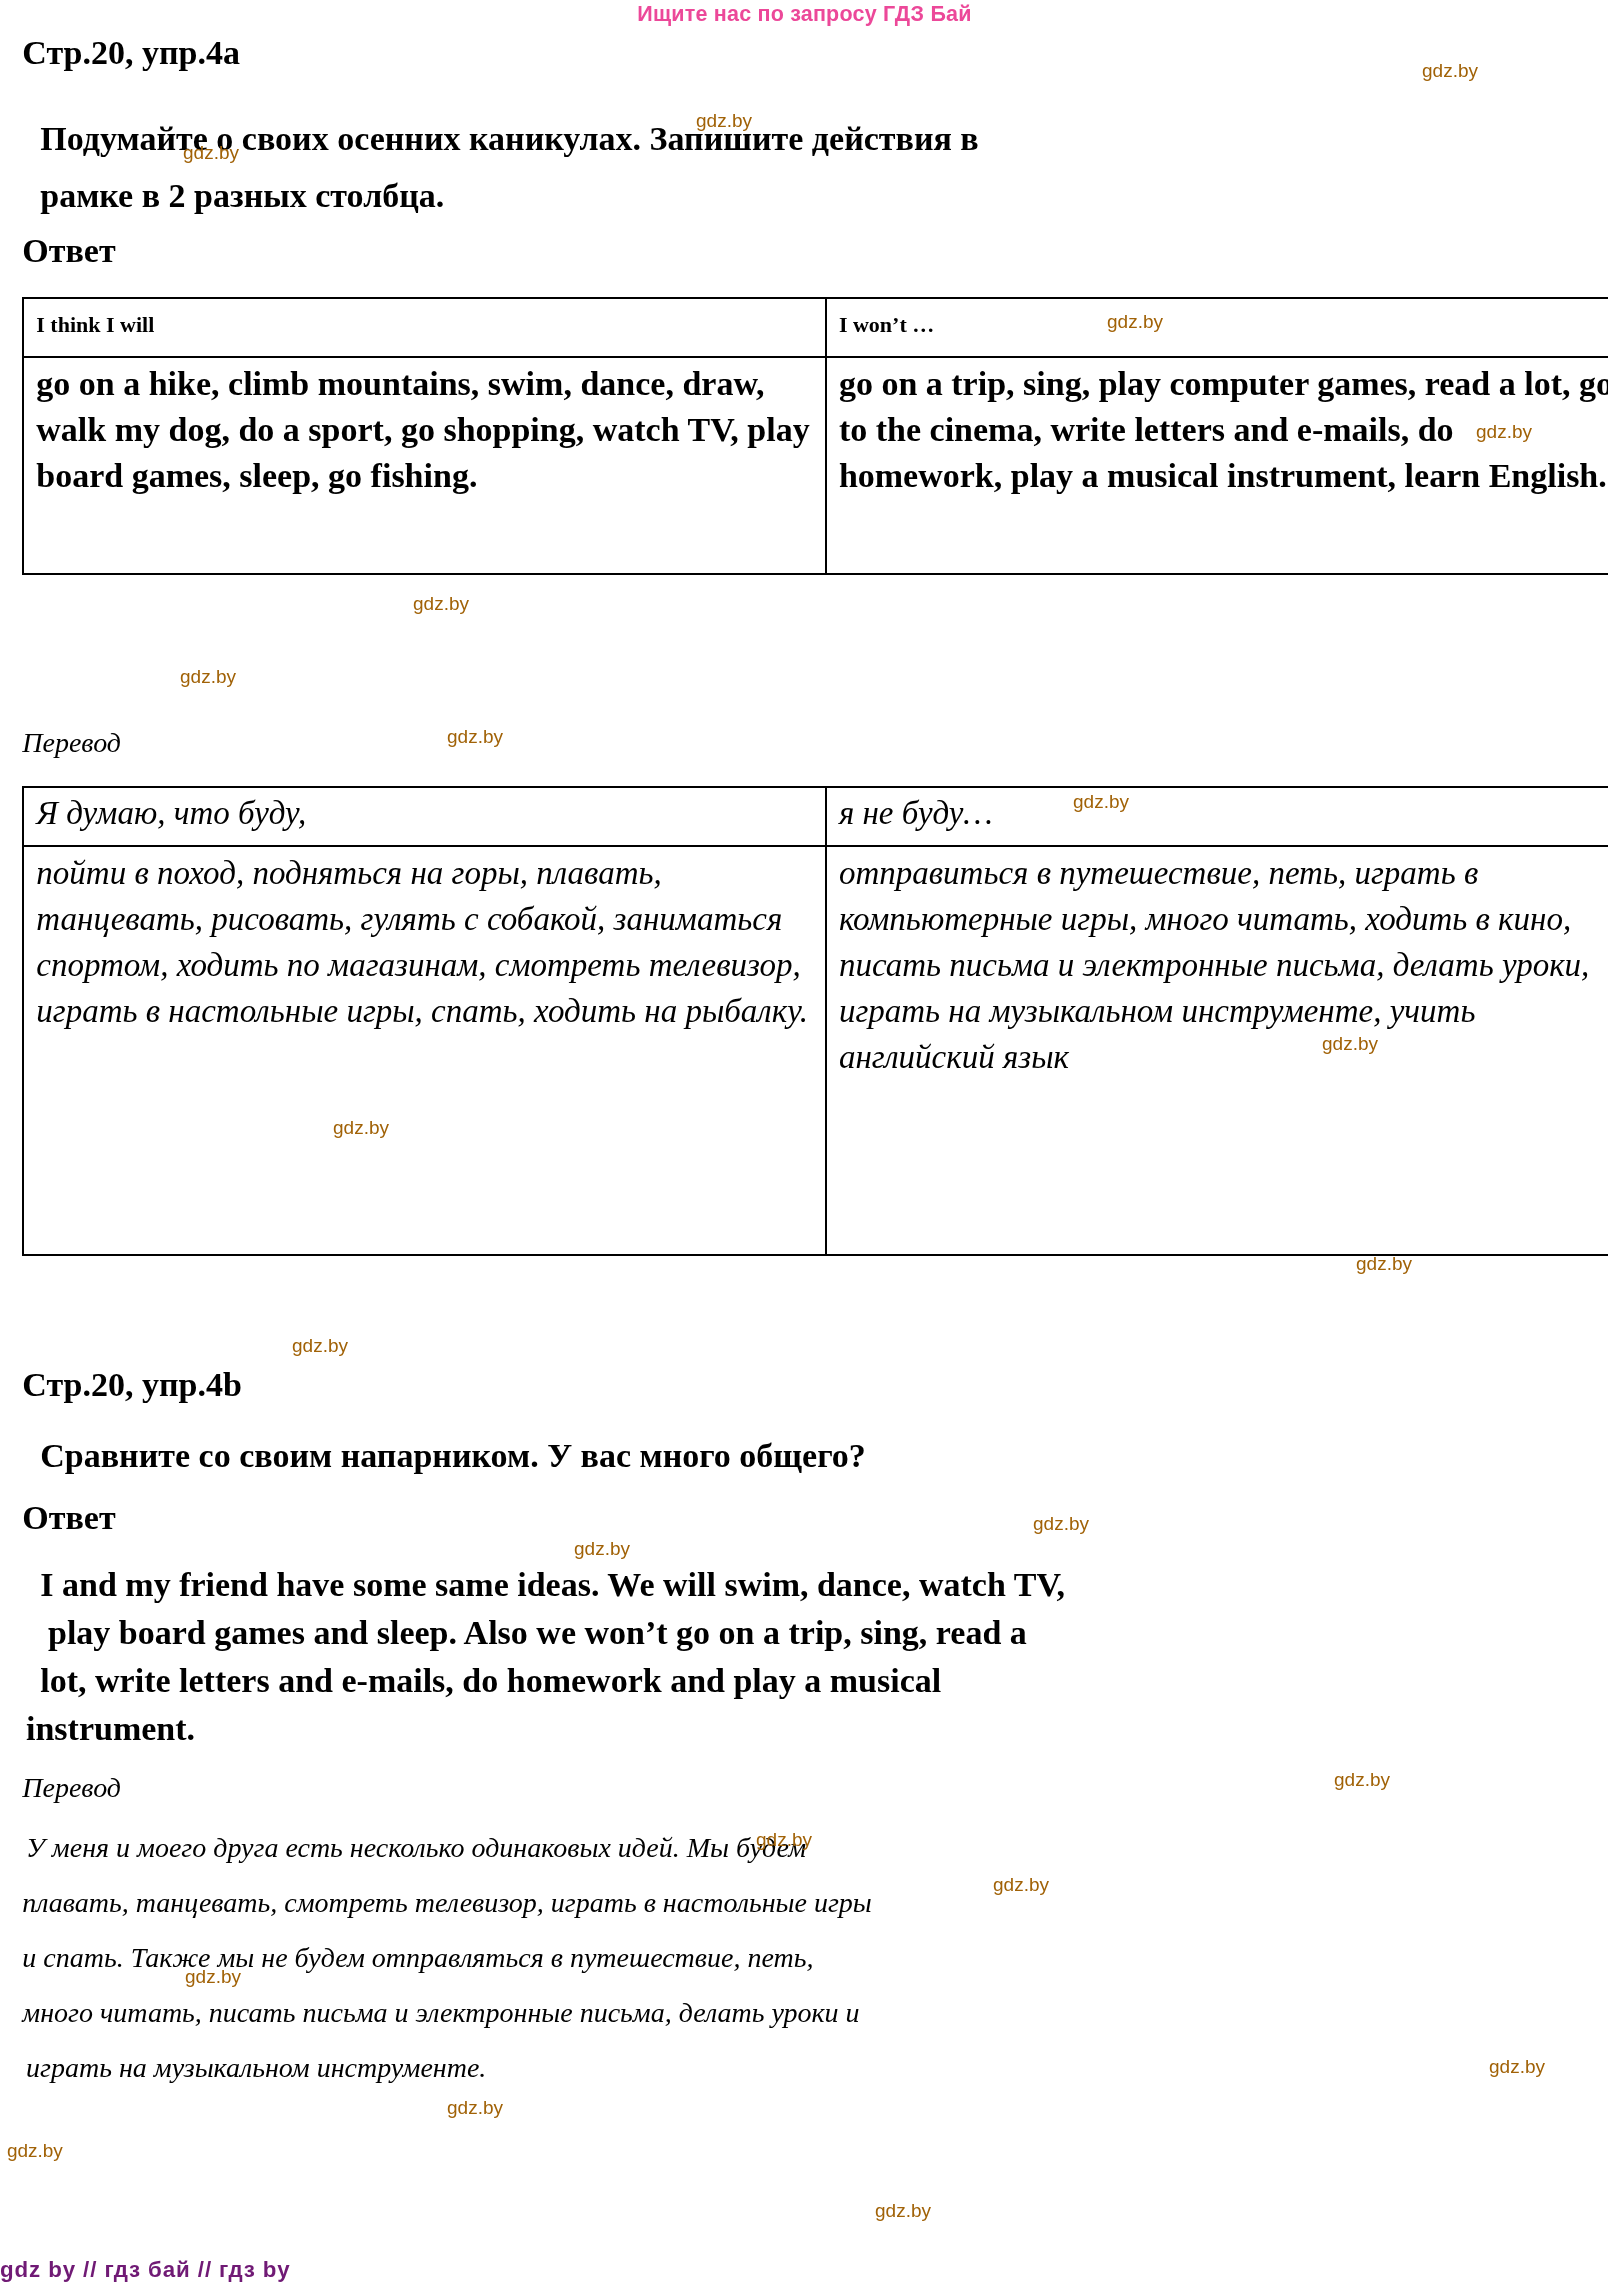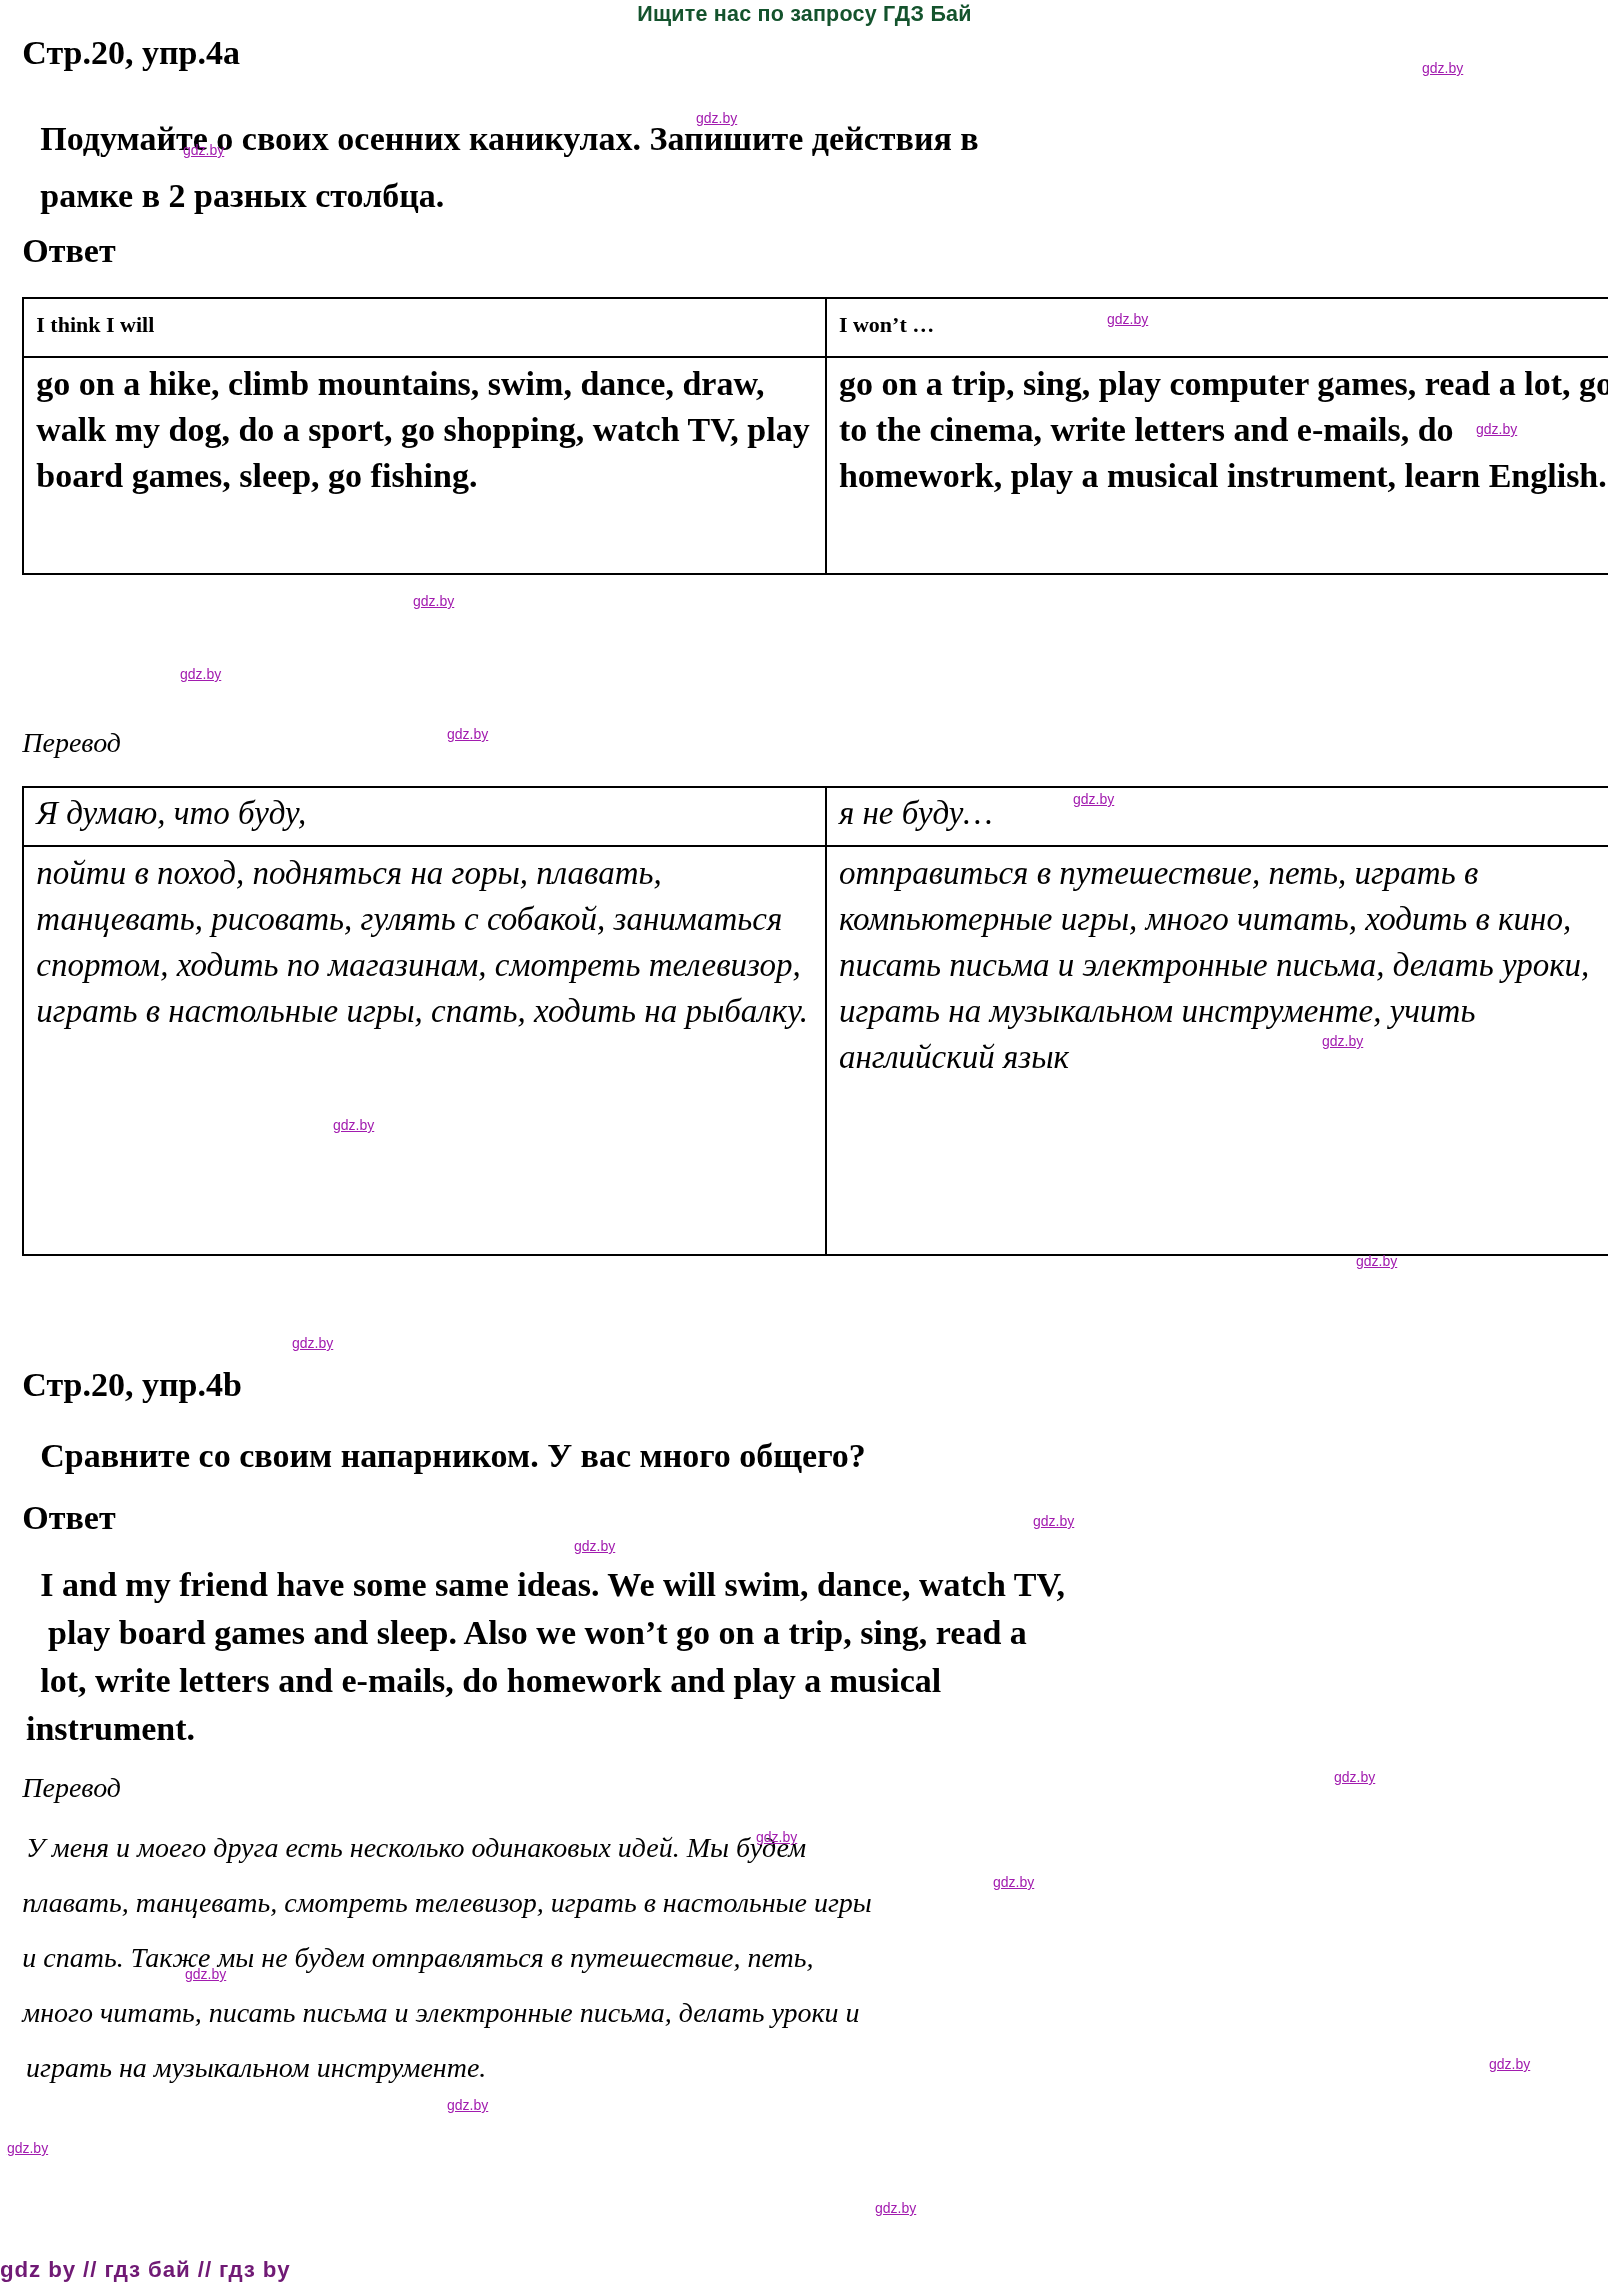--- a/index.html
+++ b/index.html
@@ -20,21 +20,21 @@
   
   .promo {
     position: absolute;
     top: 1.7px;
     left: 0;
     width: 1609px;
     text-align: center;
     font-family: "Liberation Sans", "DejaVu Sans", sans-serif;
     font-size: 21.5px;
     font-weight: 600;
-    color: #14532d;
+    color: #ec4899;
     letter-spacing: 0.2px;
   }
 
   
   .footer-promo {
     position: absolute;
     top: 2257px;
     left: 0;
     width: 1609px;
     text-align: left;
@@ -53,26 +53,25 @@
 
   
   .h-run    { font-size: 34px; font-weight: bold; line-height: 57px; }
   .body-run { font-size: 34px; font-weight: bold; line-height: 57px; margin-left: 18px; }
   .tr-run   { font-size: 28px; font-style: italic; line-height: 55px; }
 
   
   .wm {
     position: absolute;
     font-family: "Liberation Sans", "DejaVu Sans", sans-serif;
-    font-size: 14px;
+    font-size: 19px;
     font-weight: 400;
-    color: #a21caf;
+    color: #a16207;
     white-space: nowrap;
     pointer-events: none;
-    text-decoration: underline;
   }
 
   
   table.box {
     position: absolute;
     border-collapse: collapse;
     table-layout: fixed;
     background: #ffffff;
   }
   table.box td {

